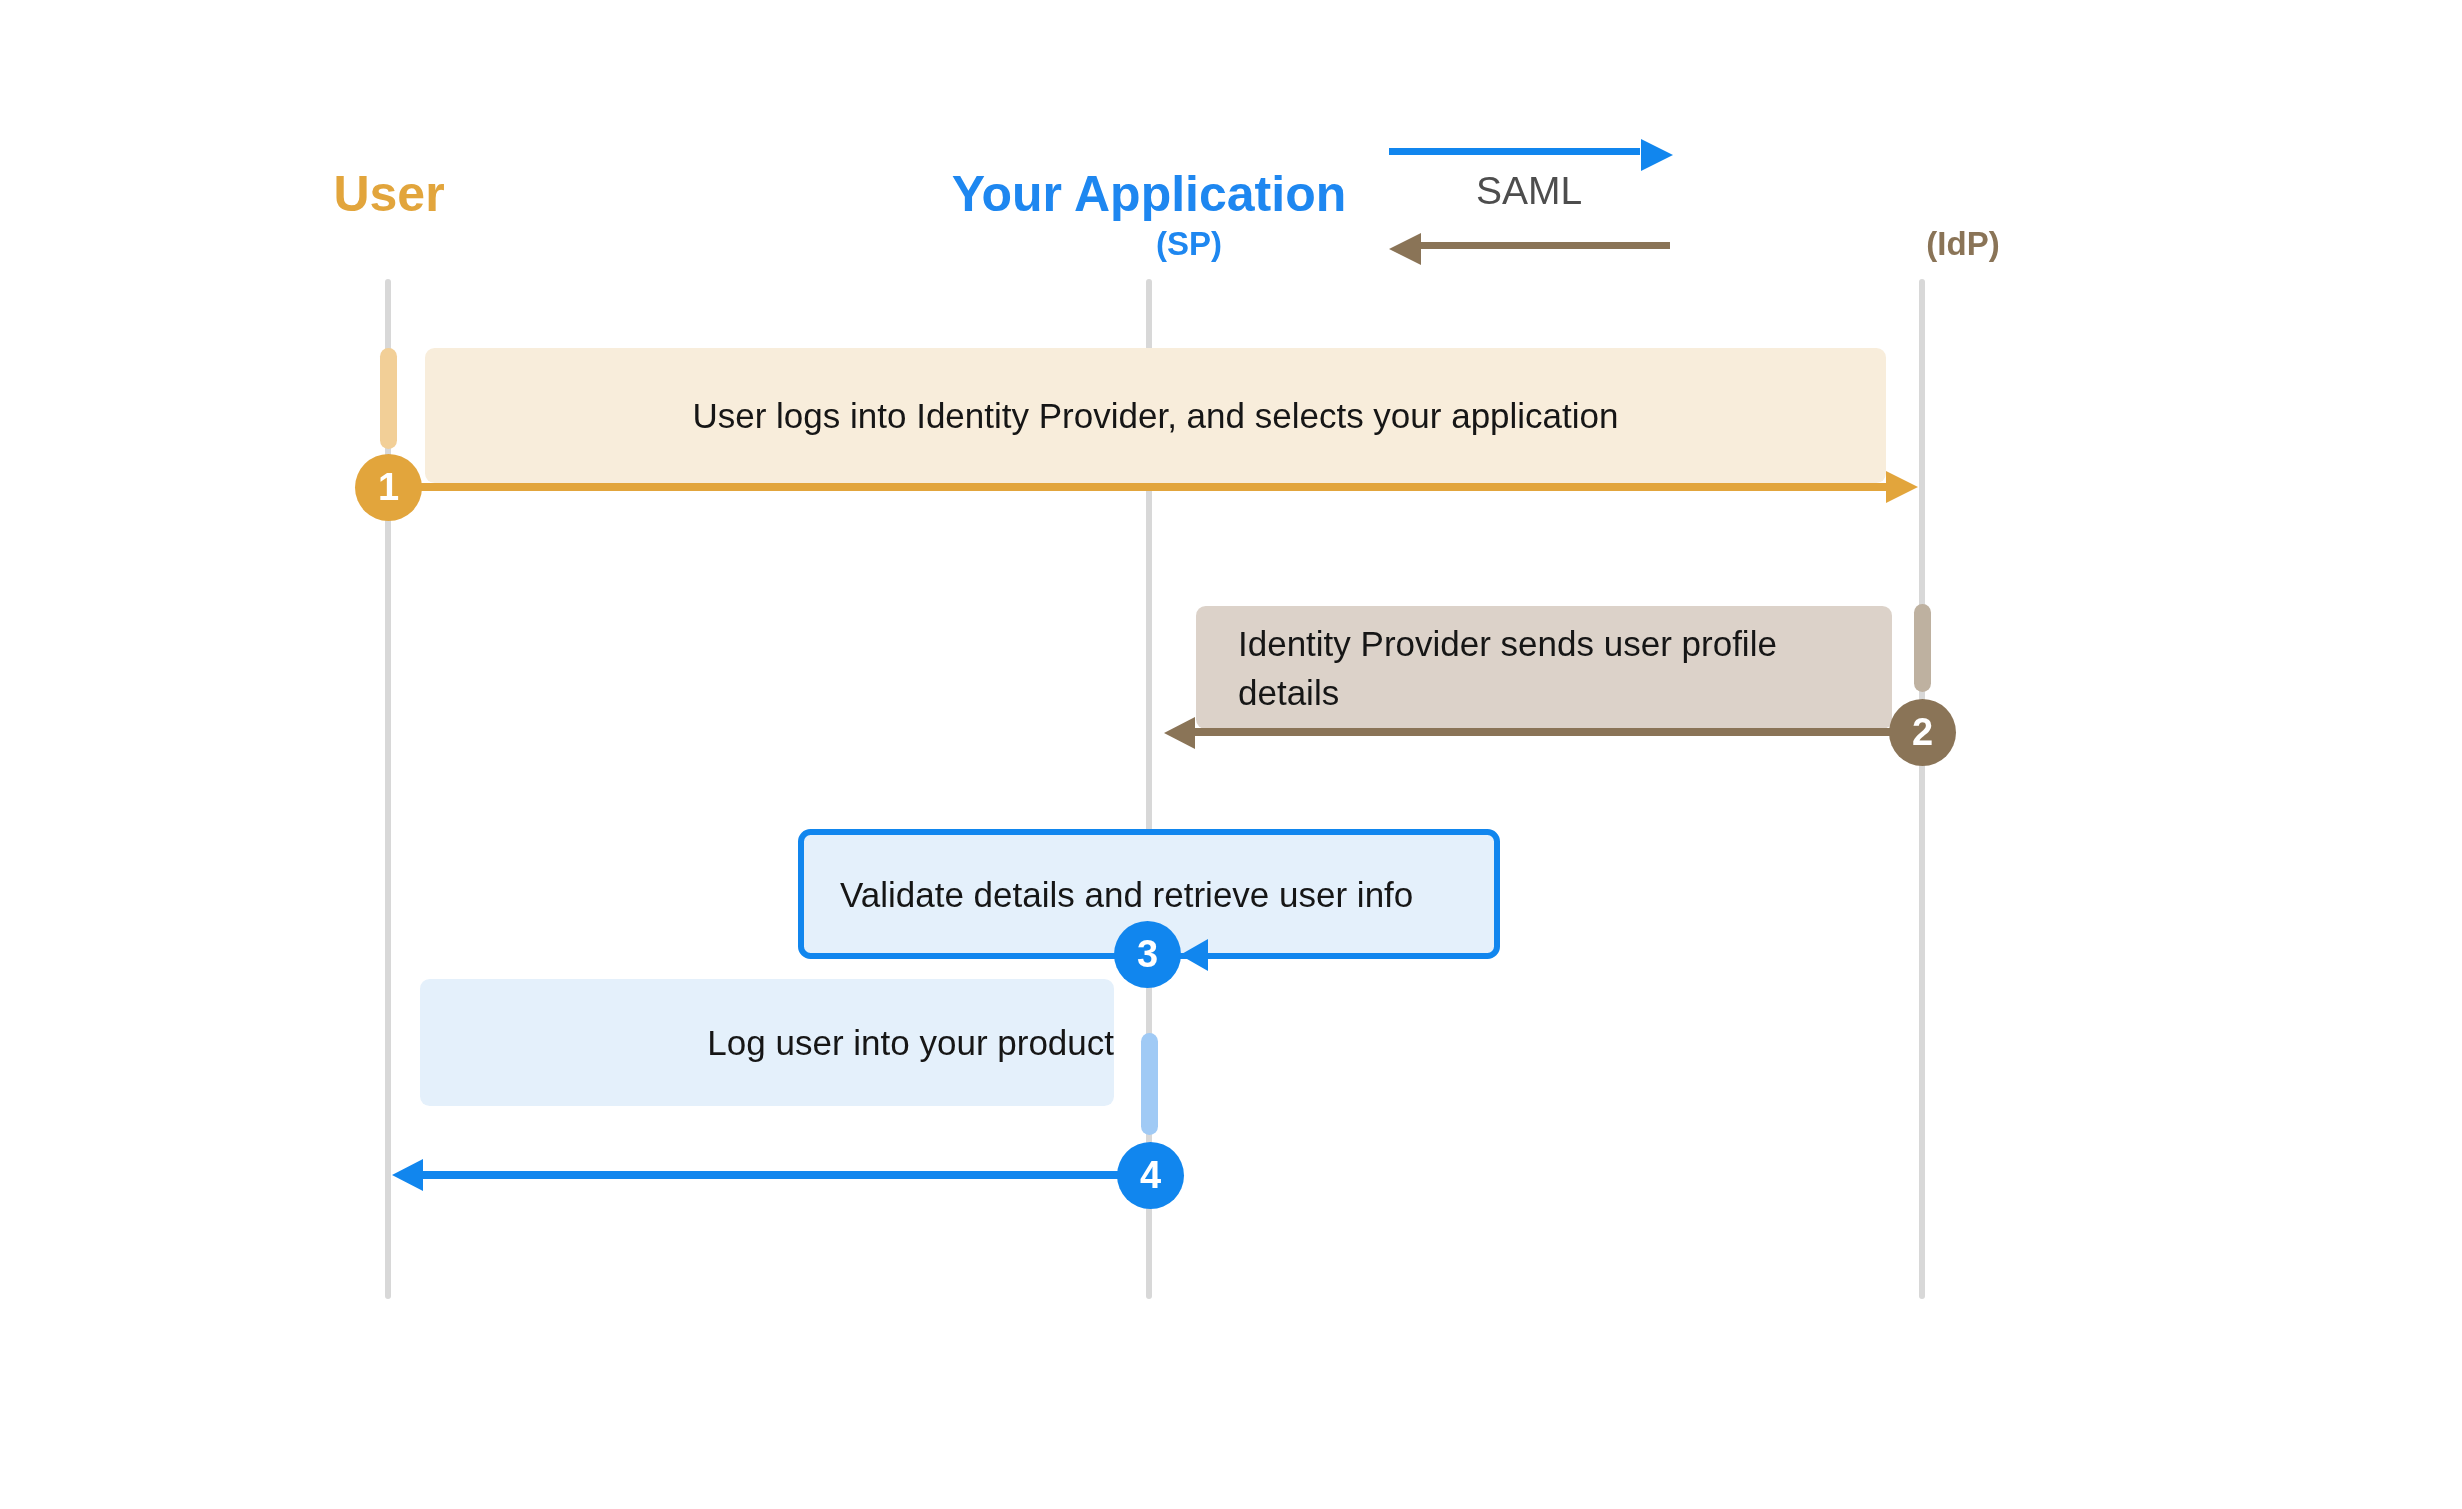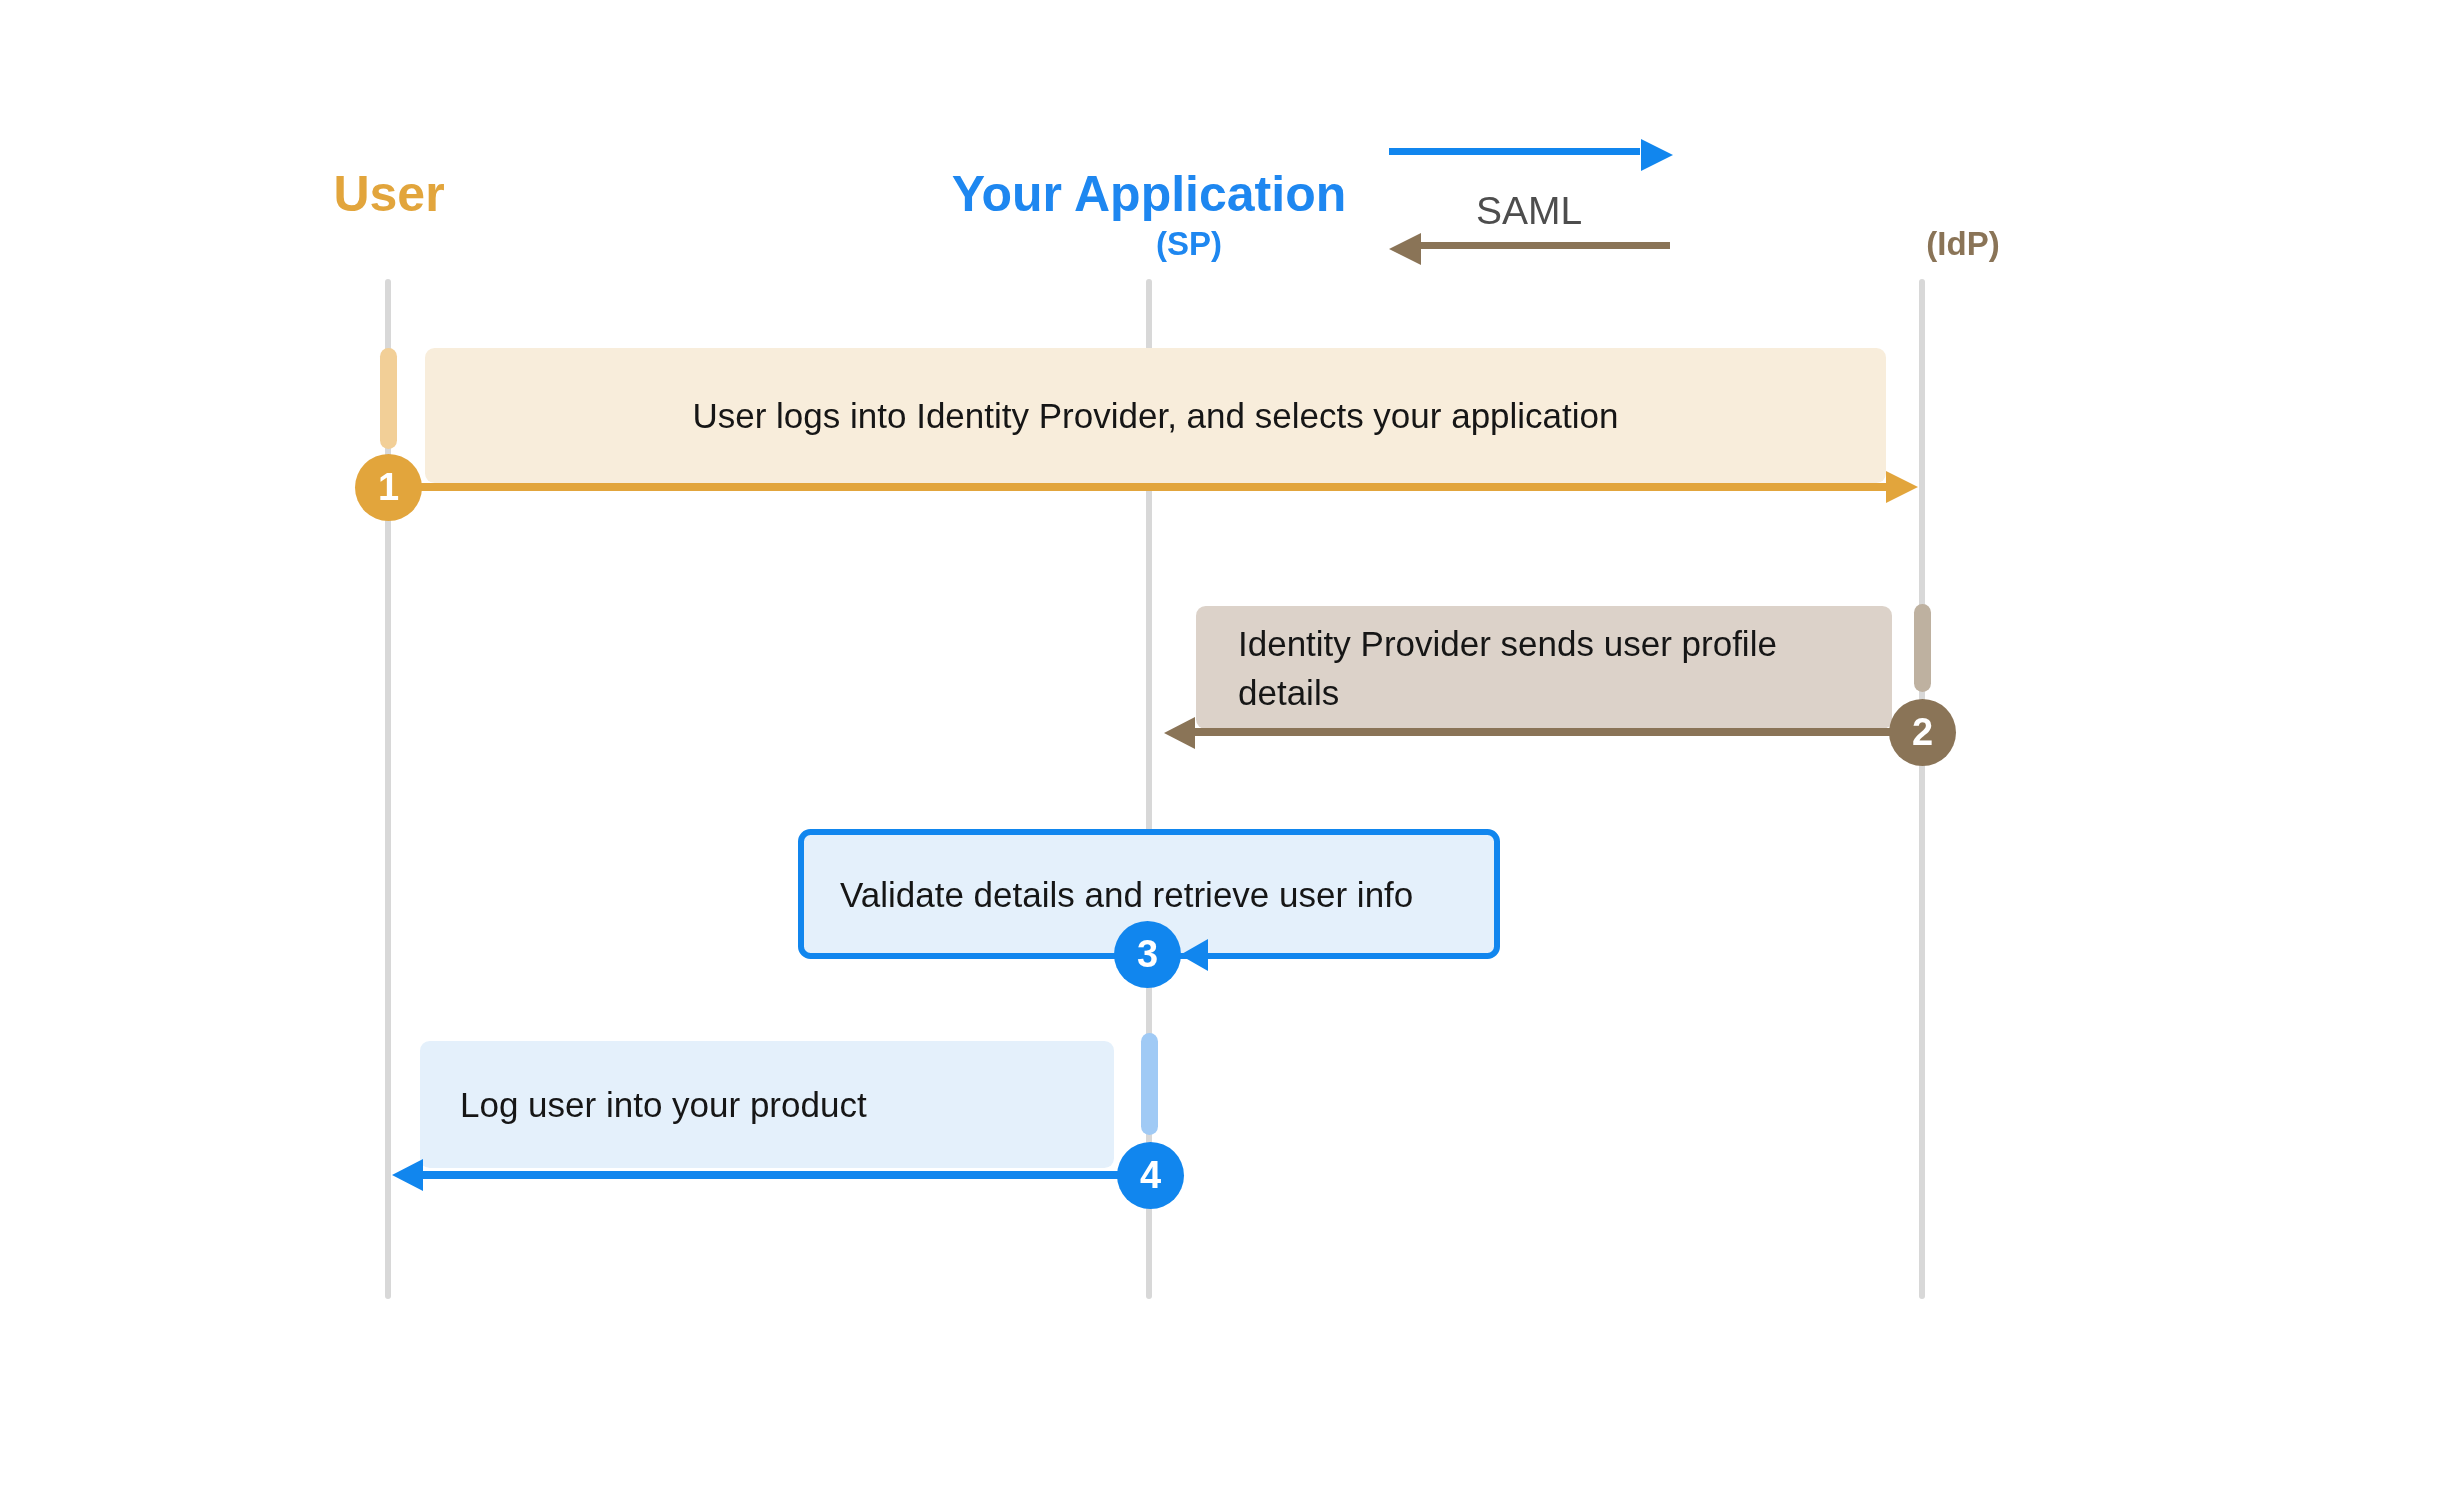--- a/index.html
+++ b/index.html
@@ -24,21 +24,21 @@
     font-size:33px; font-weight:600; line-height:40px; white-space:nowrap;margin-left:40px;
   }
   .t-user{left:389px; top:164px; color:var(--gold-strong);}
   .t-app {left:1149px; top:164px; color:var(--blue-title);}
   .s-app {left:1149px; top:224px; color:var(--blue-title);}
   .t-idp {left:1922px; top:164px; color:var(--brown-strong);}
   .s-idp {left:1923px; top:224px; color:var(--brown-strong);}
 
   
   .saml-label{
-    position:absolute; left:1529px; top:188px; transform:translateX(-50%);
+    position:absolute; left:1529px; top:168px; transform:translateX(-50%);
     font-size:39px; font-weight:400; color:var(--saml-text); line-height:45px;
   }
   .ln{position:absolute;}
   .saml-ln-r{left:1389px; top:148px; width:251px; height:7px; background:var(--blue-strong);}
   .saml-hd-r{left:1641px; top:139px; width:0; height:0;
      border-left:32px solid var(--blue-strong); border-top:16px solid transparent; border-bottom:16px solid transparent;}
   .saml-ln-l{left:1419px; top:242px; width:251px; height:7px; background:var(--brown-strong);}
   .saml-hd-l{left:1389px; top:233px; width:0; height:0;
      border-right:32px solid var(--brown-strong); border-top:16px solid transparent; border-bottom:16px solid transparent;}
 
@@ -54,22 +54,22 @@
 
   
   .msg{position:absolute; display:flex; color:var(--text-dark);
        font-size:35px; line-height:49px; box-sizing:border-box;}
   .msg-1{left:425px; top:348px; width:1461px; height:135px; background:var(--gold-box);
          border-radius:9.7px; align-items:center; justify-content:center; text-align:center;}
   .msg-2{left:1196px; top:606px; width:696px; height:123px; background:var(--brown-box);
          border-radius:9.7px; flex-direction:column; justify-content:center; padding:0 71px 0 42px;}
   .msg-3{left:798px; top:829px; width:702px; height:130px; background:var(--blue-box);
          border:6.3px solid var(--blue-strong); border-radius:12.5px; align-items:center; padding-left:36px;}
-  .msg-4{left:420px; top:1041px; width:694px; height:127px; background:var(--blue-box);
-         border-radius:9.7px; align-items:center; padding-left:40px;}
+  .msg-4{left:420px; top:979px; width:694px; height:127px; background:var(--blue-box);
+         border-radius:9.7px; align-items:center; padding-left:40px;justify-content:flex-end;}
 
   
   .arr-ln-1{left:389px;  top:483px;  width:1499px; height:8.4px; background:var(--gold-strong);}
   .arr-hd-1{left:1886px; top:471px;  width:0; height:0;
      border-left:32px solid var(--gold-strong); border-top:16.7px solid transparent; border-bottom:16.7px solid transparent;}
   .arr-ln-2{left:1190px; top:728px; width:732px; height:7.7px; background:var(--brown-strong);}
   .arr-hd-2{left:1164px; top:717px; width:0; height:0;
      border-right:31px solid var(--brown-strong); border-top:16px solid transparent; border-bottom:16px solid transparent;}
   .arr-hd-3{left:1180px; top:939px; width:0; height:0;
      border-right:28px solid var(--blue-strong); border-top:16px solid transparent; border-bottom:16px solid transparent;}

